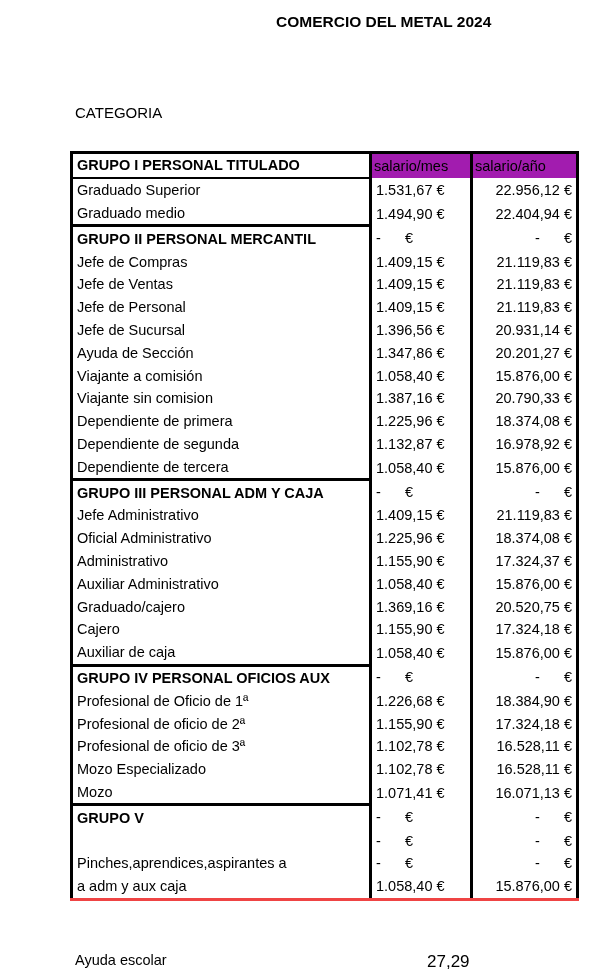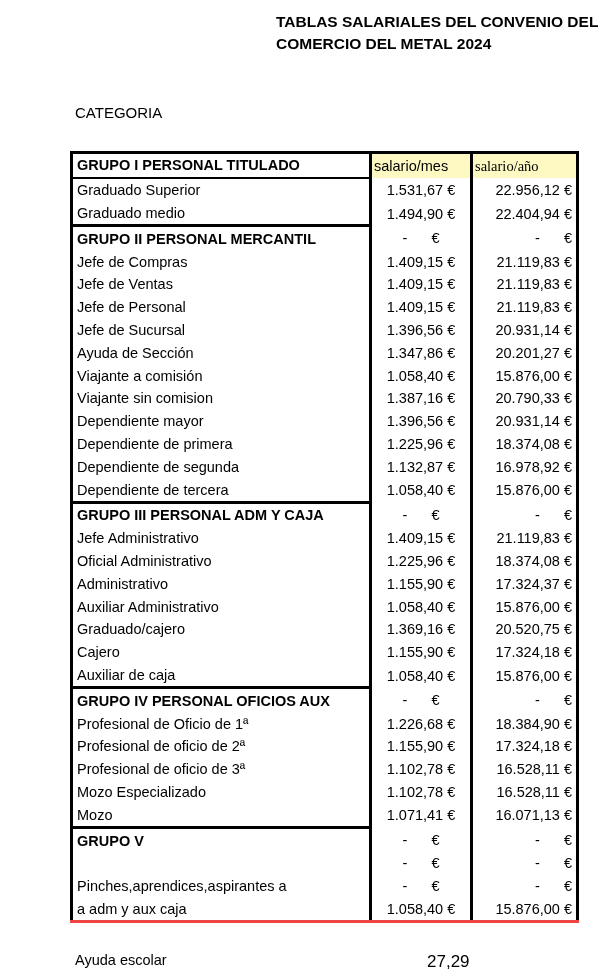--- a/index.html
+++ b/index.html
@@ -18,47 +18,46 @@
   }
   table.sal {
     position: absolute; left: 70px; top: 151px;
     border-collapse: collapse; table-layout: fixed;
     font-size: 14.5px;
   }
   table.sal td {
     height: 22.8px; padding: 0 4px; white-space: nowrap; line-height: 20px;
   }
   td.cat { width: 288px; border-left: 3px solid #000; border-right: 3px solid #000; }
-  td.mes { width: 90px; text-align: center; border-right: 3px solid #000; }
+  td.mes { width: 90px; text-align: left; border-right: 3px solid #000; }
   td.ano { width: 95px; text-align: right; border-right: 3px solid #000; }
   tr.grp td.cat { font-weight: bold; }
   tr.top td { border-top: 3px solid #000; }
   tr.bottom td { border-bottom: 3px solid #ef4444; }
-  tr.head td.mes, tr.head td.ano { background: #fef9c3; text-align: left; padding-left: 2px; }
+  tr.head td.mes, tr.head td.ano { background: #a21caf; text-align: left; padding-left: 2px; }
   tr.head td.cat { border-bottom: 2px solid #000; }
   tr.grpsep td.cat { border-top: 3px solid #000; }
   .footer-label { position: absolute; left: 75px; top: 952px; font-size: 14.5px; }
   .footer-value { position: absolute; left: 427px; top: 952px; font-size: 17px; }
 </style>
 </head>
 <body>
 
 <div class="title">
-  <div>TABLAS SALARIALES DEL CONVENIO DEL</div>
   <div>COMERCIO DEL METAL 2024</div>
 </div>
 
 <div class="categoria">CATEGORIA</div>
 
 <table class="sal">
   <tbody id="tbody">
       <tr class="grp top head">
         <td class="cat">GRUPO I PERSONAL TITULADO</td>
         <td class="mes" style="white-space: pre;">salario/mes</td>
-        <td class="ano" style="white-space: pre; font-family: Liberation Serif, serif;">salario/año</td>
+        <td class="ano" style="white-space: pre;">salario/año</td>
       </tr>
       <tr class="">
         <td class="cat">Graduado Superior</td>
         <td class="mes" style="white-space: pre;">1.531,67 €</td>
         <td class="ano" style="white-space: pre;">22.956,12 €</td>
       </tr>
       <tr class="">
         <td class="cat">Graduado medio</td>
         <td class="mes" style="white-space: pre;">1.494,90 €</td>
         <td class="ano" style="white-space: pre;">22.404,94 €</td>
@@ -97,25 +96,20 @@
         <td class="cat">Viajante a comisión</td>
         <td class="mes" style="white-space: pre;">1.058,40 €</td>
         <td class="ano" style="white-space: pre;">15.876,00 €</td>
       </tr>
       <tr class="">
         <td class="cat">Viajante sin comision</td>
         <td class="mes" style="white-space: pre;">1.387,16 €</td>
         <td class="ano" style="white-space: pre;">20.790,33 €</td>
       </tr>
       <tr class="">
-        <td class="cat">Dependiente mayor</td>
-        <td class="mes" style="white-space: pre;">1.396,56 €</td>
-        <td class="ano" style="white-space: pre;">20.931,14 €</td>
-      </tr>
-      <tr class="">
         <td class="cat">Dependiente de primera</td>
         <td class="mes" style="white-space: pre;">1.225,96 €</td>
         <td class="ano" style="white-space: pre;">18.374,08 €</td>
       </tr>
       <tr class="">
         <td class="cat">Dependiente de segunda</td>
         <td class="mes" style="white-space: pre; margin-left: 28px;">1.132,87 €</td>
         <td class="ano" style="white-space: pre;">16.978,92 €</td>
       </tr>
       <tr class="">

